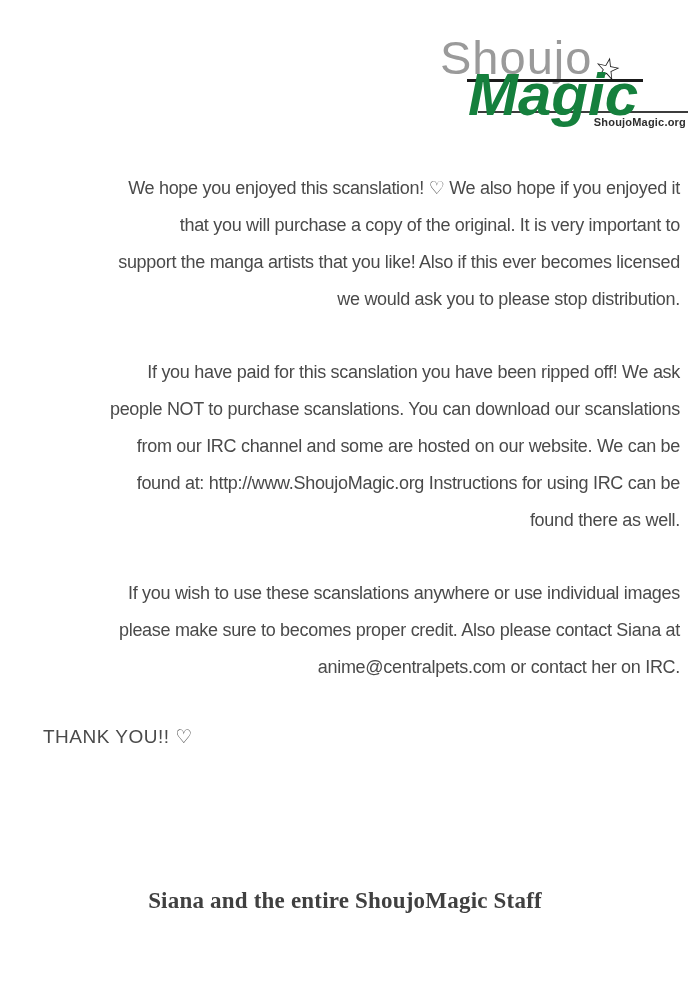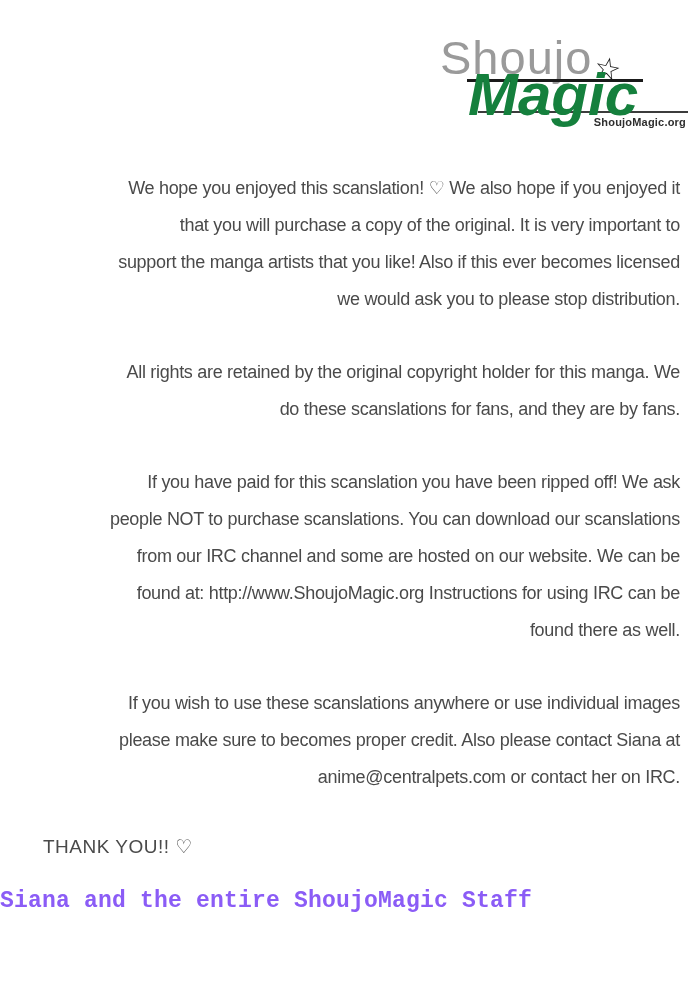--- a/index.html
+++ b/index.html
@@ -116,26 +116,26 @@
     line-height: 30px;
     color: #4a4a4a;
   }
 
   
   .footer {
     position: absolute;
     top: 888px;
     left: 0;
     width: 690px;
-    text-align: left;
-    font-family: Liberation Mono, monospace;
+    text-align: center;
+    font-family: Liberation Serif, serif;
     font-size: 23px;
     font-weight: bold;
     letter-spacing: 0.2px;
-    color: #8b5cf6;
+    color: #404040;
   }
 </style>
 </head>
 <body>
 
 <div class="page">
 
   <div class="logo">
     <div class="logo-shoujo">Shoujo</div>
     <div class="logo-line1"></div>
@@ -143,22 +143,20 @@
     <div class="logo-magic">Magic</div>
     <div class="logo-line2"></div>
     <div class="logo-site">ShoujoMagic.org</div>
   </div>
 
   <div class="content">
     <p class="para">We hope you enjoyed this scanslation! ♡ We also hope if you enjoyed it
 that you will purchase a copy of the original. It is very important to
 support the manga artists that you like! Also if this ever becomes licensed
 we would ask you to please stop distribution.</p>
-    <p class="para">All rights are retained by the original copyright holder for this manga. We
-do these scanslations for fans, and they are by fans.</p>
     <p class="para">If you have paid for this scanslation you have been ripped off! We ask
 people NOT to purchase scanslations. You can download our scanslations
 from our IRC channel and some are hosted on our website. We can be
 found at: http://www.ShoujoMagic.org Instructions for using IRC can be
 found there as well.</p>
     <p class="para">If you wish to use these scanslations anywhere or use individual images
 please make sure to becomes proper credit. Also please contact Siana at
 anime@centralpets.com or contact her on IRC.</p>
     <p class="thank-you">THANK YOU!! ♡</p>
   </div>

